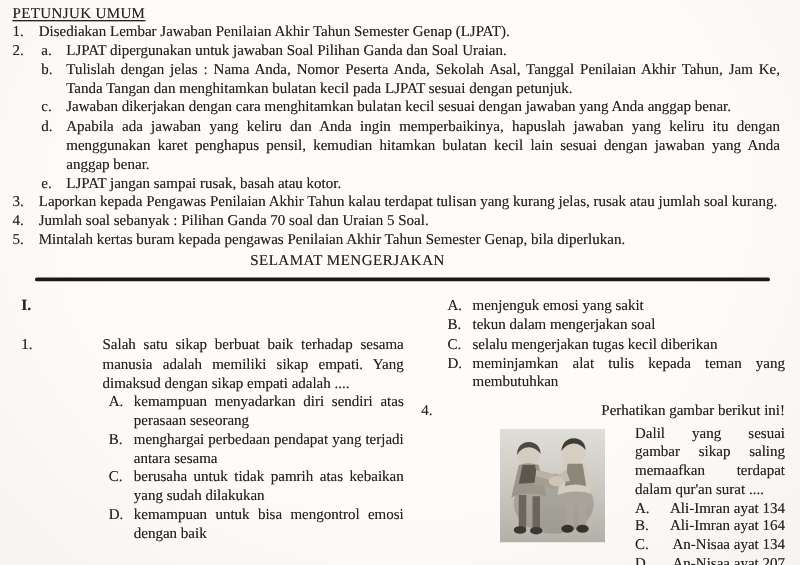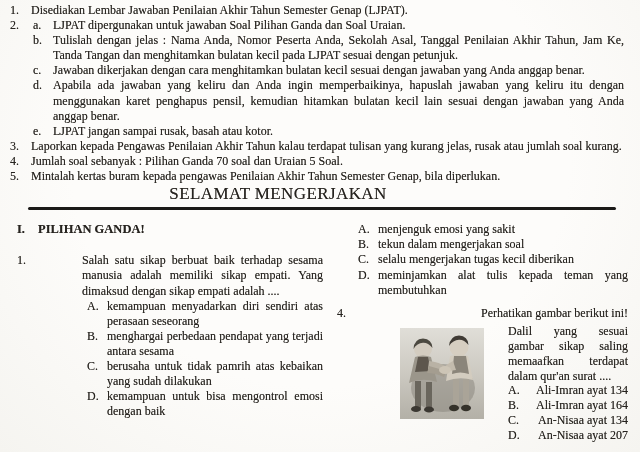--- a/index.html
+++ b/index.html
@@ -14,21 +14,21 @@
   .petunjuk { padding:3px 16px 0 10px; }
   .pheader { text-decoration:underline; text-underline-offset:2px; letter-spacing:0.3px; }
   .item { display:flex; }
   .item > .num { flex:0 0 21px; }
   .item > .txt { flex:1; text-align:justify; }
   .sub { flex:1; }
   .subitem { display:flex; }
   .subitem > .letter { flex:0 0 20px; margin-left:2px; }
   .subitem > .txt { flex:1; text-align:justify; }
   
-  .motto { width:556px; text-align:center; margin-top:2px; font-size:17px; letter-spacing:0.4px; }
+  .motto { width:556px; text-align:center; margin-top:2px; font-size:12px; letter-spacing:0.4px; }
   .rule { height:3px; background:#1b1a18; margin:6px 24px 0 28px; border-radius:2px; }
   
   .columns { display:flex; margin-top:12px; }
   .col-left  { box-sizing:border-box; width:327px; padding-left:17px; padding-right:4px; }
   .col-right { box-sizing:border-box; width:313px; padding-left:10px; padding-right:12px; }
   .section-head { display:flex; font-weight:bold; font-size:12.5px; margin-bottom:16px; }
   .section-head > .num { flex:0 0 21px; }
   .question { display:flex; }
   .qnum { flex:0 0 21px; }
   .qbody { flex:1; min-width:0;margin-left:44px; }
@@ -45,20 +45,21 @@
   .q4right { margin-left:24px; width:165px; line-height:14.9px; }
   .q4right .opt > .letter { flex:0 0 22px; }
   .q4right .opt > .txt { text-align:right; }
 </style>
 </head>
 <body>
 
 <div class="page">
 
   <section class="petunjuk">
+    <div class="pheader">PETUNJUK UMUM</div>
 
     <div class="item">
       <span class="num">1.</span>
       <span class="txt">Disediakan Lembar Jawaban Penilaian Akhir Tahun Semester Genap (LJPAT).</span>
     </div>
 
     <div class="item">
       <span class="num">2.</span>
       <div class="sub">
         <div class="subitem">
@@ -99,21 +100,20 @@
   </section>
 
   <div class="motto">SELAMAT MENGERJAKAN</div>
   <div class="rule"></div>
 
   <div class="columns">
 
     <div class="col-left">
       <div class="section-head">
         <span class="num">I.</span>
-        <span class="title">PILIHAN GANDA!</span>
       </div>
 
       <div class="question">
         <span class="qnum">1.</span>
         <div class="qbody">
           <div class="qtext">Salah satu sikap berbuat baik terhadap sesama manusia adalah memiliki sikap empati. Yang dimaksud dengan sikap empati adalah ....</div>
           <div class="opt">
             <span class="letter">A.</span>
             <span class="txt">kemampuan menyadarkan diri sendiri atas perasaan seseorang</span>
           </div>

